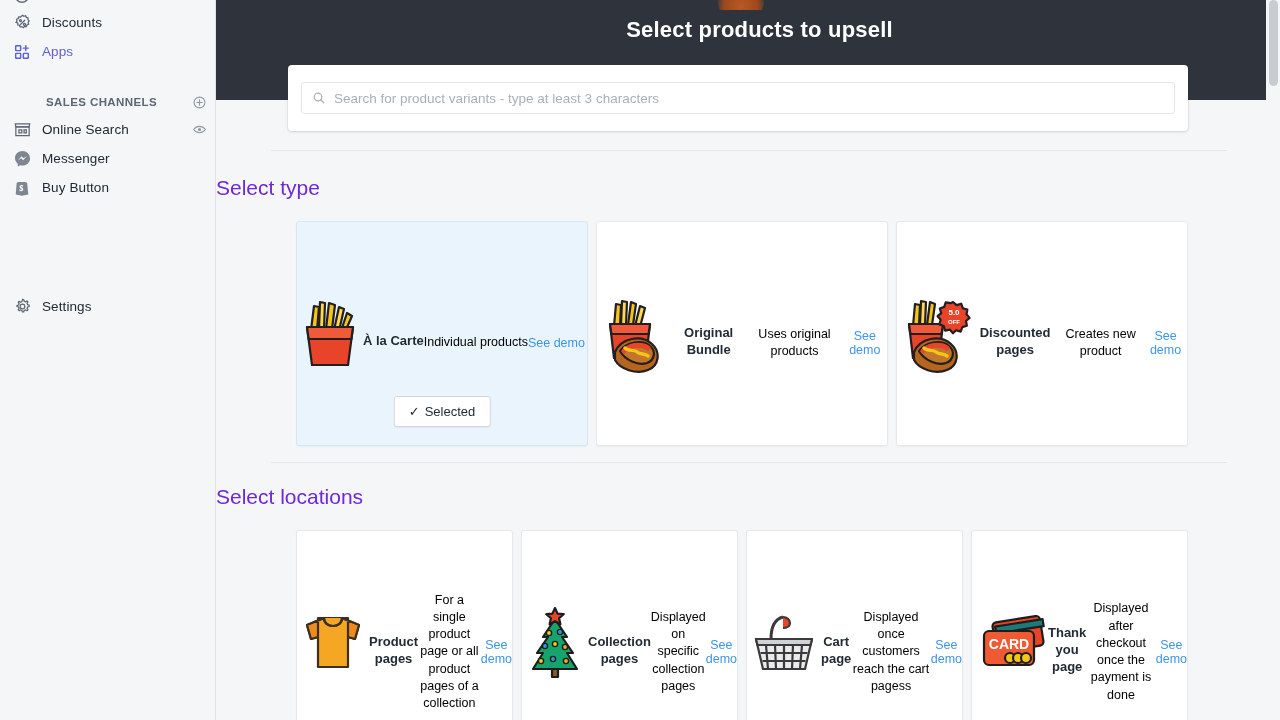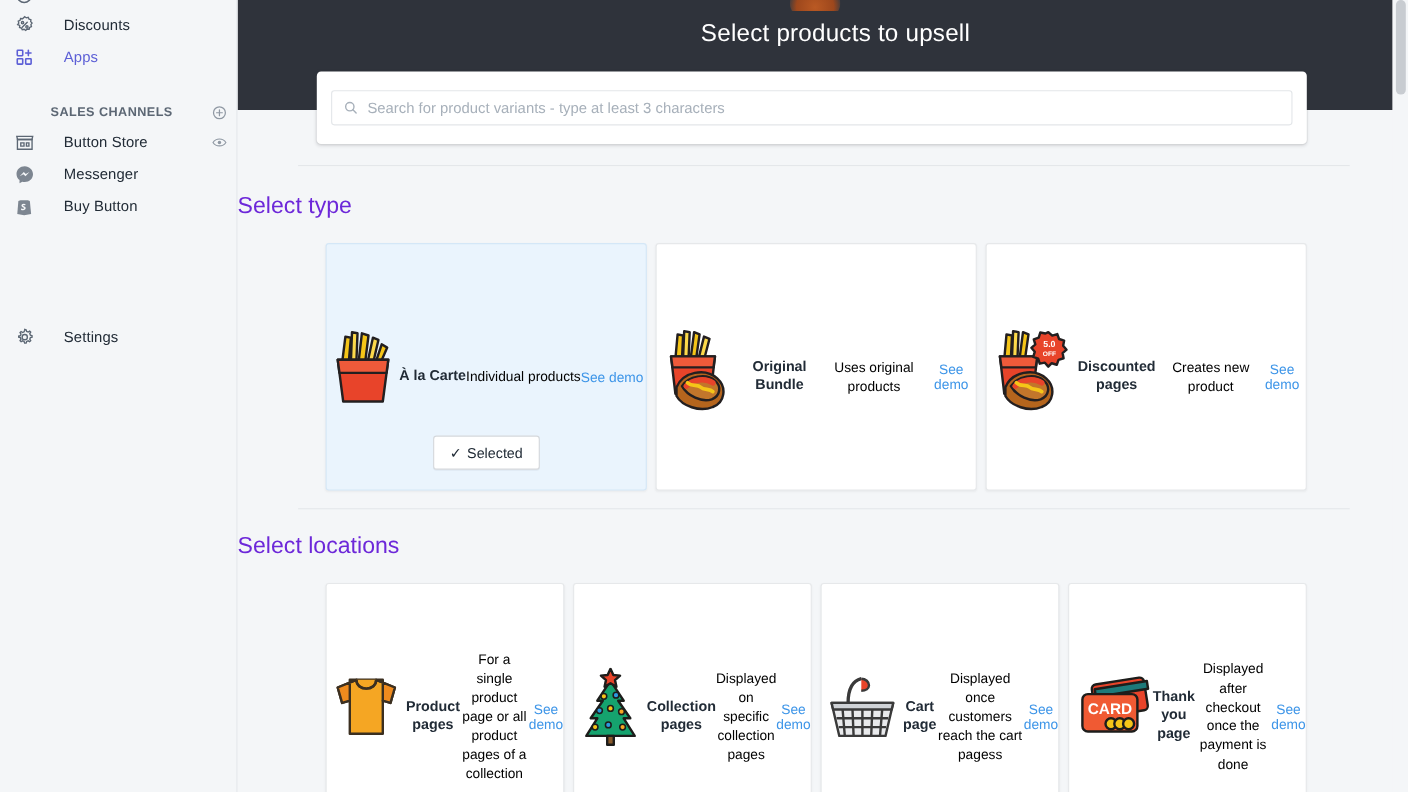--- a/index.html
+++ b/index.html
@@ -17,21 +17,21 @@
     background: #f4f6f8;
     border-right: 1px solid #dfe3e8;
     flex: 0 0 216px;
     position: relative;
     padding-top: 0;
   }
   .nav-item {
     display: flex; align-items: center;
     height: 29px;
     padding: 0 8px 0 12px;
-    gap: 26px;
+    gap: 10px;
     cursor: pointer;
     position: relative;
   }
   .nav-item .ico {
     width: 20px; height: 20px;
     flex: 0 0 20px;
     display: flex; align-items: center; justify-content: center;
     color: #5c6774;
   }
   .nav-item .lbl {
@@ -93,21 +93,21 @@
     width: 46px; height: 34px; border-radius: 50%;
     background: radial-gradient(circle at 50% 60%, #d2601f 0%, #b14b17 55%, #3a3c42 80%);
     opacity: .85;
   }
   .modal-title {
     position: absolute;
     top: 17px; left: 0; right: 0;
     text-align: center;
     color: #ffffff;
     font-size: 22px;
-    font-weight: normal;
+    font-weight: bold;
     letter-spacing: .2px;
     padding-left: 37px;
   }
 
   .search-card {
     position: absolute;
     top: 65px; left: 72px; width: 900px;
     background: #ffffff;
     border-radius: 4px;
     box-shadow: 0 0 0 1px rgba(63,63,68,0.05), 0 1px 3px rgba(63,63,68,0.15);
@@ -287,21 +287,21 @@
     </div>
 
     <div class="nav-item">
       <span class="ico">
         <svg width="19" height="19" viewBox="0 0 20 20" fill="none" stroke="currentColor" stroke-width="1.3">
           <path d="M3 7.2h14v9.3H3z"></path>
           <path d="M2.4 4.2h15.2l-.7 3H3.1z"></path>
           <path d="M6.2 10.4h3.1v3.1H6.2zM11.6 10.4h2.4v3.1h-2.4z"></path>
         </svg>
       </span>
-      <span class="lbl">Button Store</span>
+      <span class="lbl">Online Search</span>
       <span class="trail">
         <svg width="15" height="15" viewBox="0 0 20 20" fill="none" stroke="currentColor" stroke-width="1.4">
           <path d="M2.2 10S5 5.8 10 5.8 17.8 10 17.8 10 15 14.2 10 14.2 2.2 10 2.2 10z"></path>
           <circle cx="10" cy="10" r="2.1" fill="currentColor" stroke="none"></circle>
         </svg>
       </span>
     </div>
 
     <div class="nav-item">
       <span class="ico">

